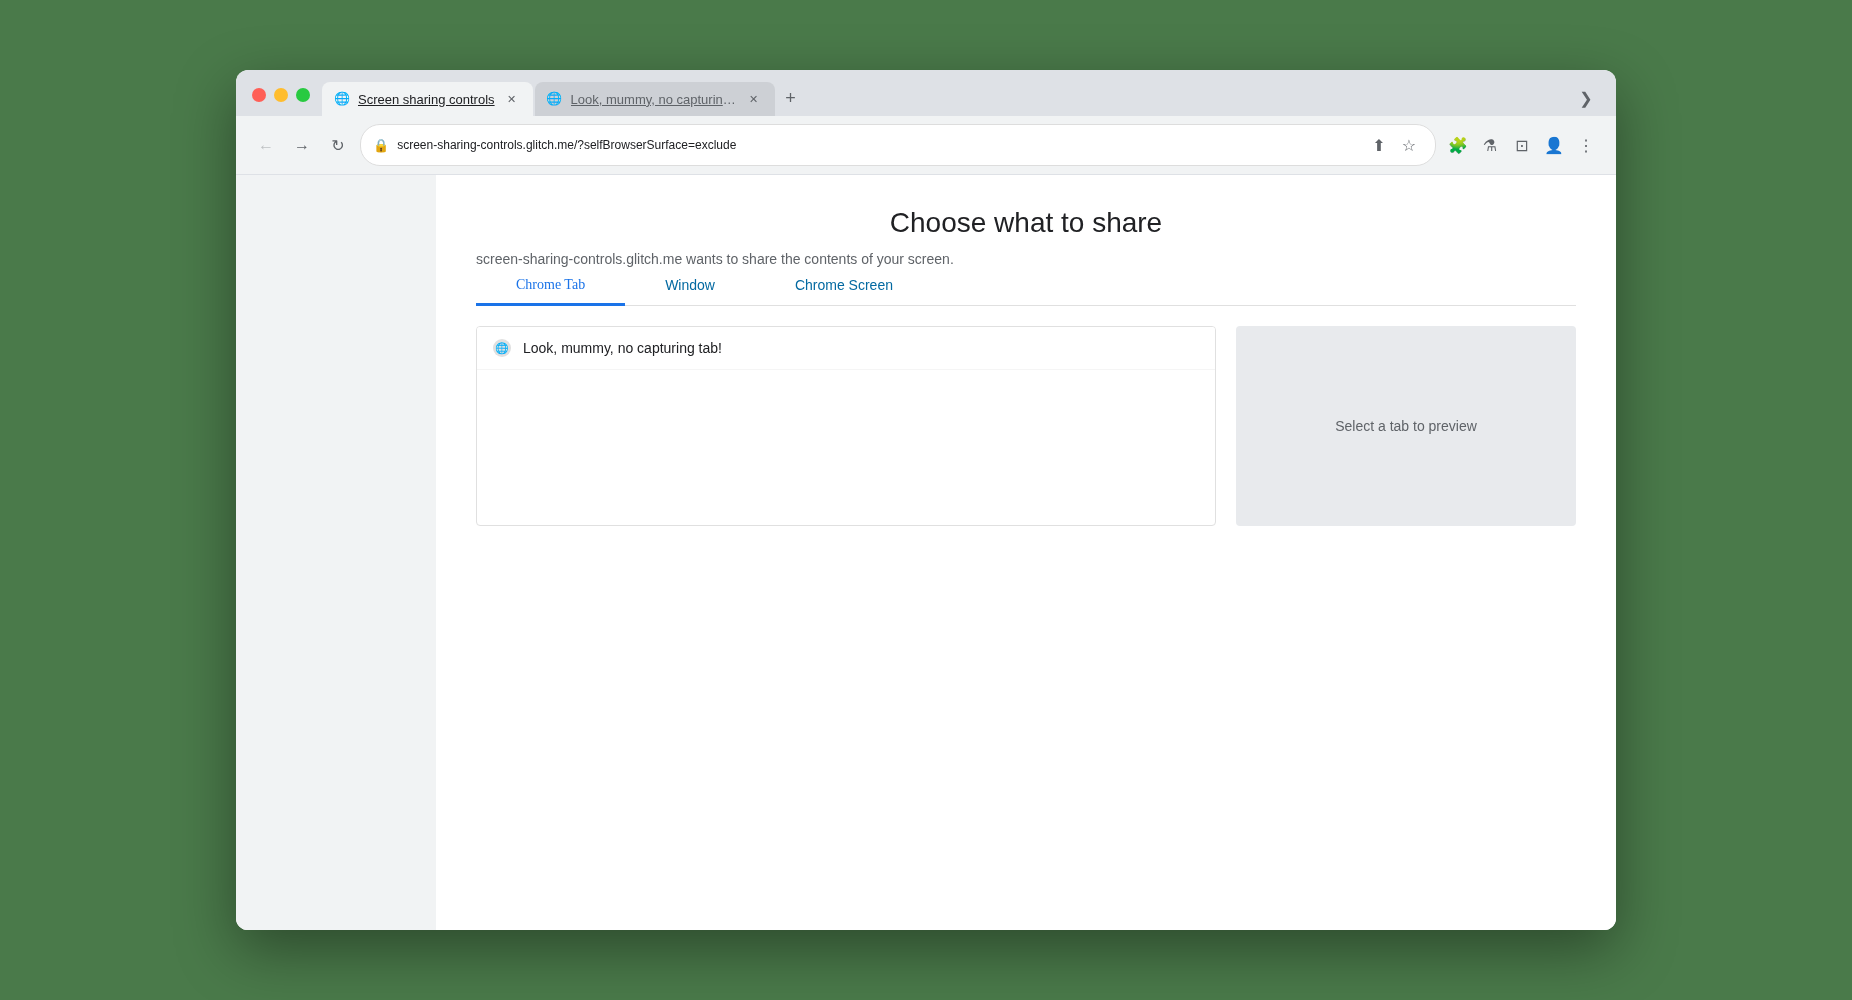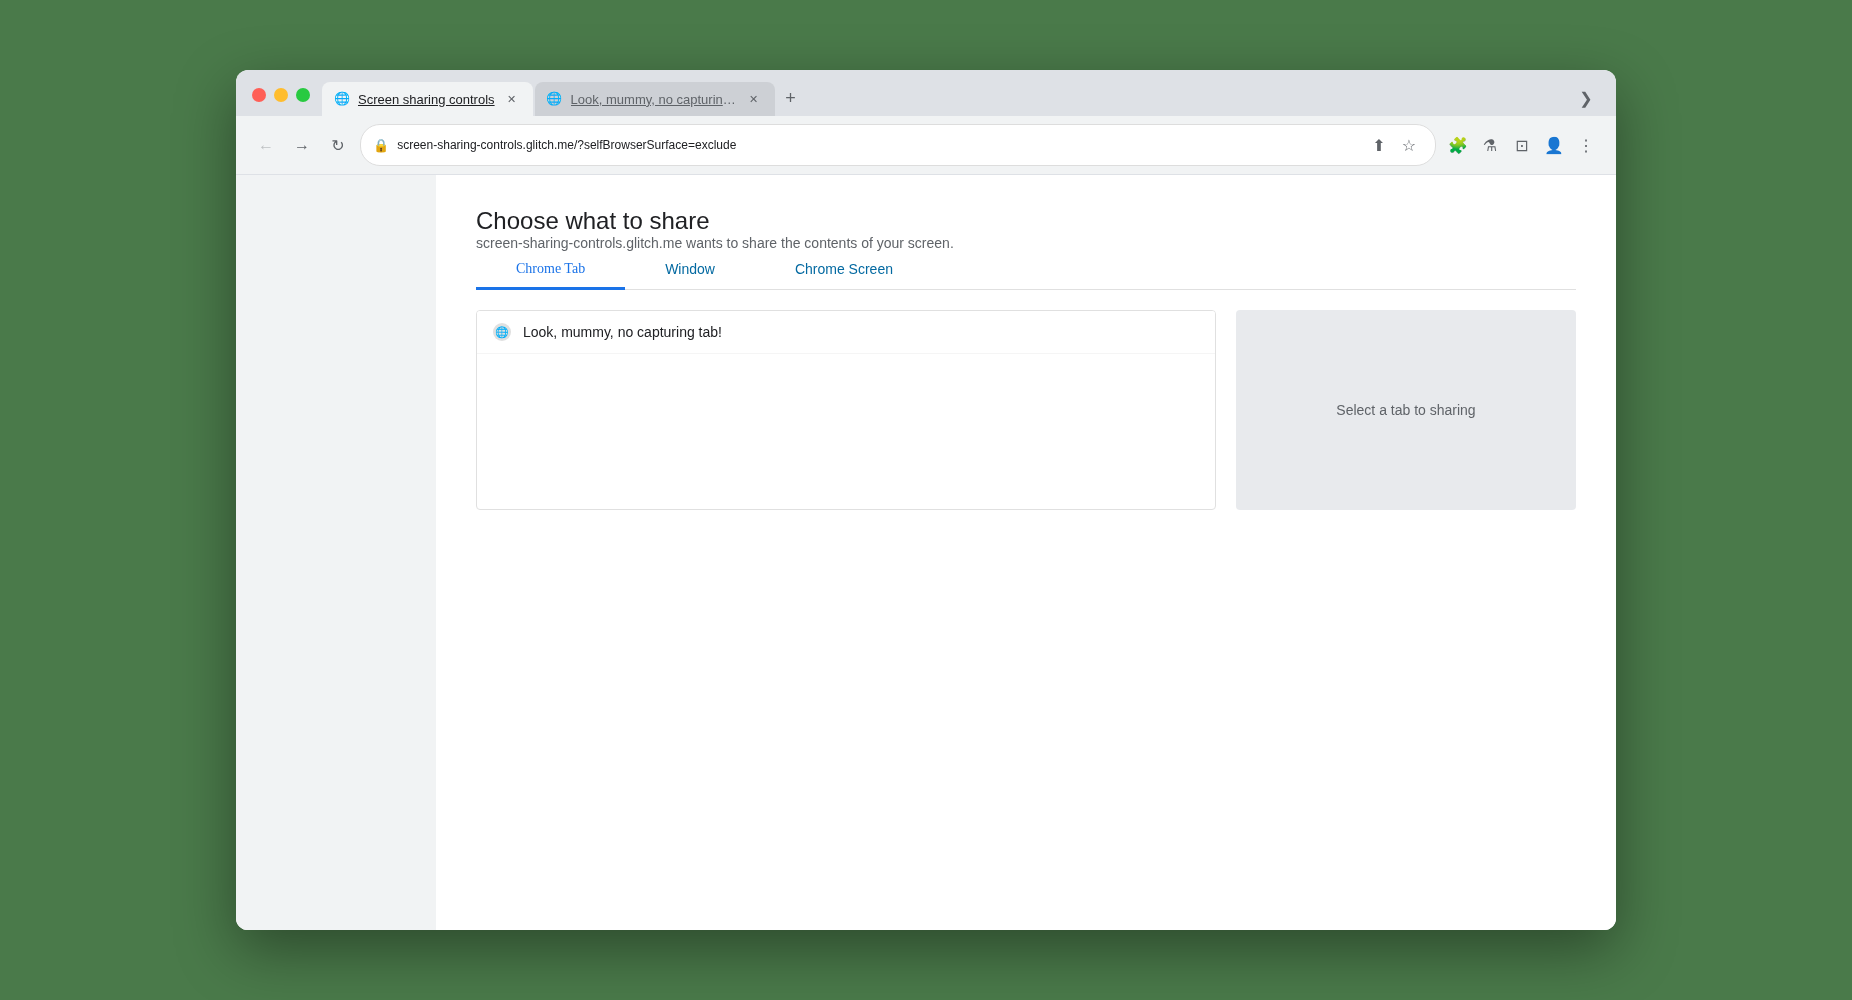--- a/index.html
+++ b/index.html
@@ -222,23 +222,25 @@
       background: #f1f3f4;
     }
 
     .main-content {
       flex: 1;
       background: white;
       padding: 32px 40px;
     }
 
     .dialog-title {
-      font-size: 24px;
+      font-size: 28px;
       font-weight: 400;
       color: #202124;
+      margin-bottom: 12px;
+      text-align: center;
     }
 
     .dialog-subtitle {
       font-size: 14px;
       color: #5f6368;
     }
 
     .tabs-nav {
       display: flex;
       border-bottom: 1px solid #e0e0e0;
@@ -396,18 +398,18 @@
       <div class="content-area">
 
         <div class="tab-list">
           <div class="tab-list-item">
             <div class="tab-favicon">🌐</div>
             <span class="tab-name">Look, mummy, no capturing tab!</span>
           </div>
         </div>
 
         <div class="preview-panel">
-          <span class="preview-text">Select a tab to sharing</span>
+          <span class="preview-text">Select a tab to preview</span>
         </div>
       </div>
     </div>
   </div>
 </div>
 
 </body></html>

